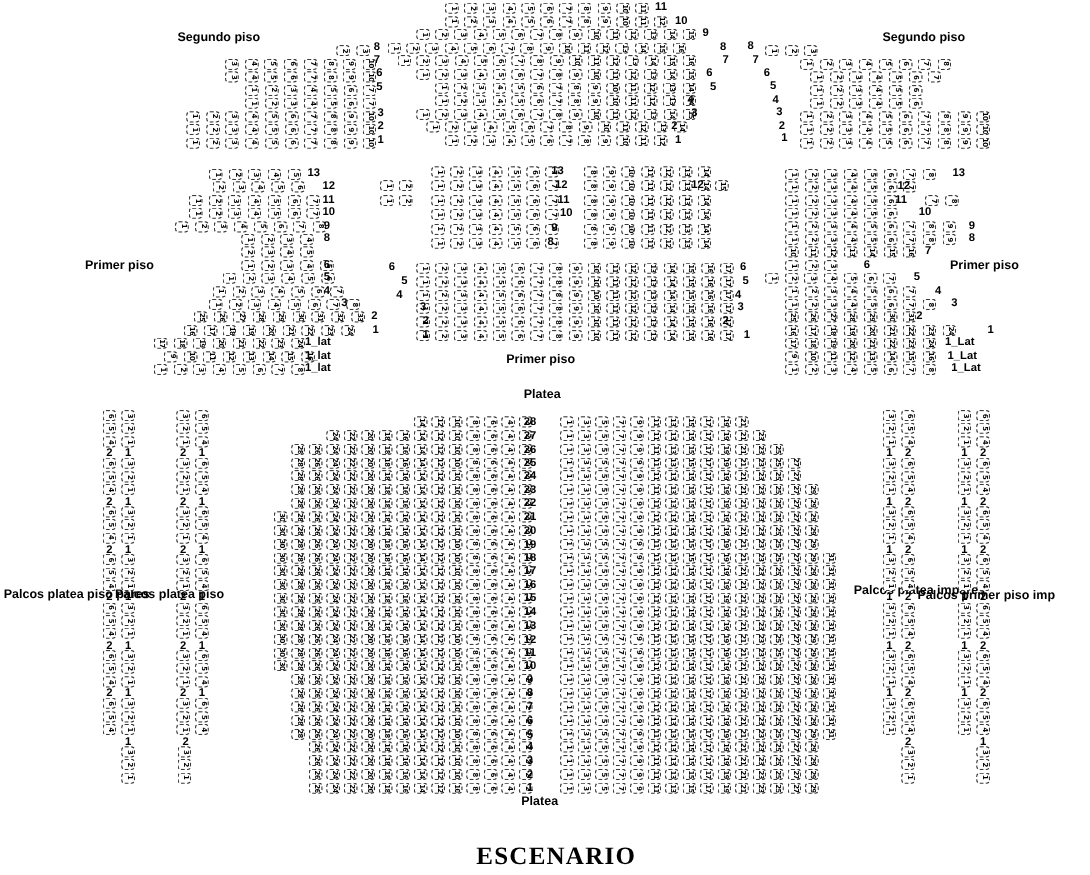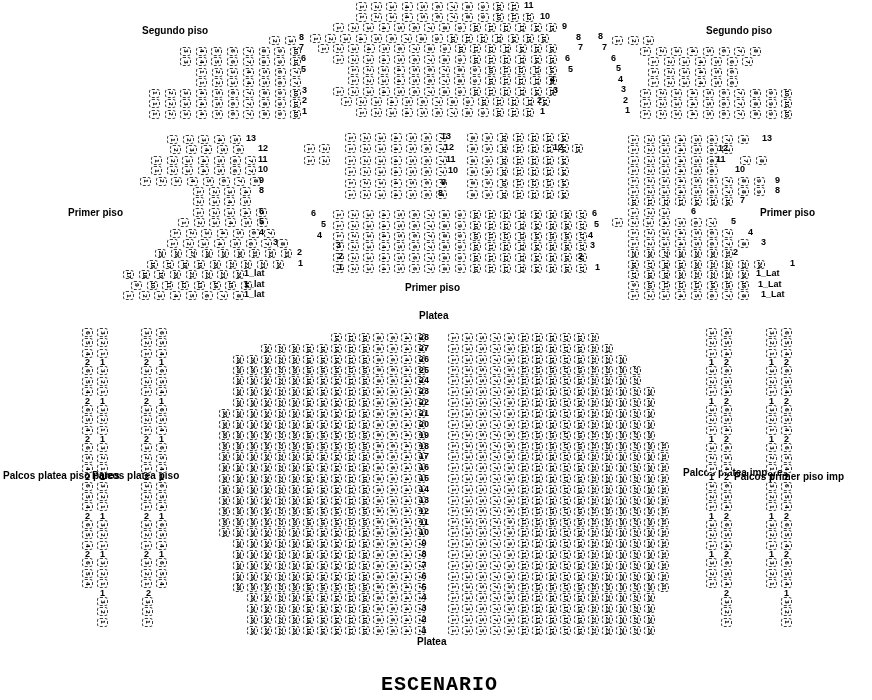--- a/index.html
+++ b/index.html
@@ -11,21 +11,21 @@
     display:flex;align-items:center;justify-content:center;overflow:hidden;
   }
   .seat span{
     font-size:5.5px;line-height:1;font-weight:700;color:#000;
     transform:rotate(90deg);letter-spacing:-0.5px;white-space:nowrap;
     font-family:"DejaVu Sans",sans-serif;
   }
   .lbl{position:absolute;font-weight:700;font-size:9px;line-height:1;white-space:nowrap;color:#000;}
   .plbl{width:14px;text-align:center;}
   .title{position:absolute;font-weight:700;font-size:10px;line-height:1.1;white-space:nowrap;color:#000;}
-  .stage-lbl{font-size:20px;letter-spacing:1px;font-family:Liberation Mono, monospace;}
+  .stage-lbl{font-size:20px;letter-spacing:1px;font-family:Liberation Serif, serif;}
 </style>
 </head>
 <body>
 
 <div id="map">
   <div class="title" style="left:142px;top:25px">Segundo piso</div>
   <div class="title" style="left:706px;top:25px">Segundo piso</div>
   <div class="title" style="left:68px;top:207px">Primer piso</div>
   <div class="title" style="left:760px;top:207px">Primer piso</div>
   <div class="title" style="left:405px;top:282px">Primer piso</div>

